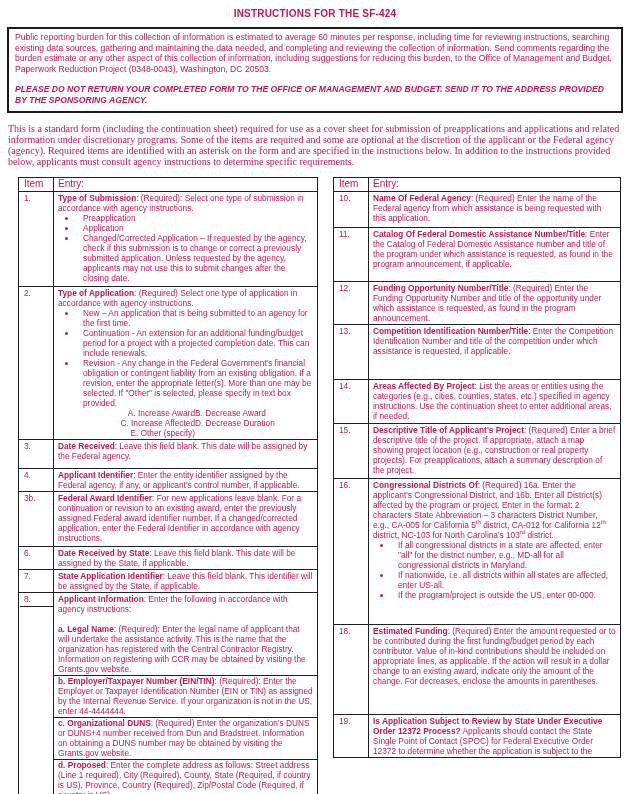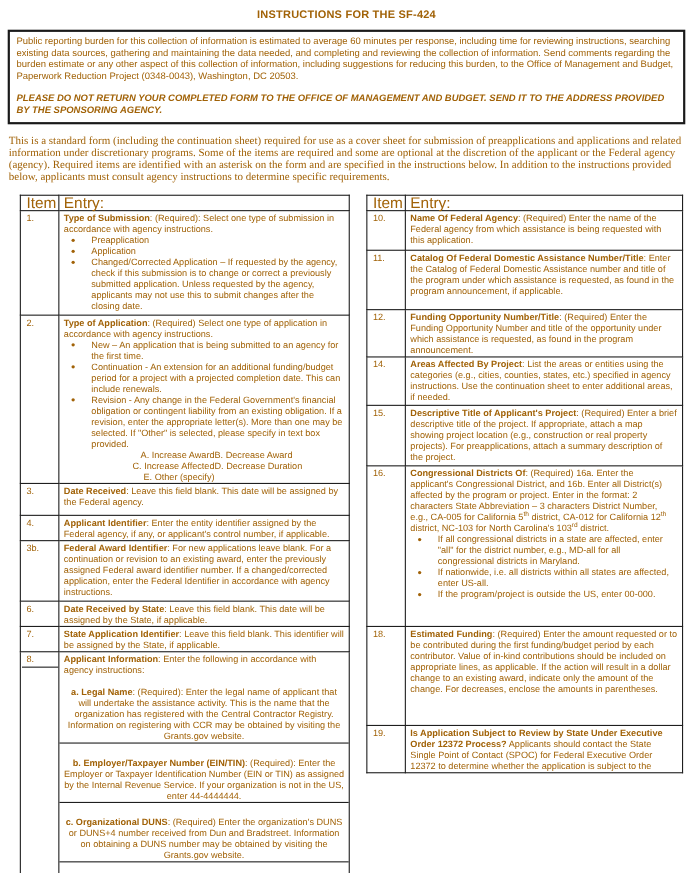--- a/index.html
+++ b/index.html
@@ -1,19 +1,19 @@
 <!DOCTYPE html>
 <html><head>
 <meta charset="utf-8">
 <style>
   html,body{margin:0;padding:0;background:#888;}
   .sheet{
     width:630px;height:794px;box-sizing:border-box;background:#fff;
     overflow:hidden;position:relative;padding:6px 7px 0 7px;
-    font-family:"Liberation Sans","DejaVu Sans",sans-serif;color:#a16207;
+    font-family:"Liberation Sans","DejaVu Sans",sans-serif;color:#be185d;
   }
   .doc-title{
     text-align:center;font-size:10px;font-weight:bold;letter-spacing:.2px;
     margin:2px 0 8px 0;
   }
   .burden-box{
     border:2px solid #1a1a1a;padding:3px 6px 5px 6px;
     font-size:8.6px;line-height:10.6px;
   }
   .burden-box .notice{font-weight:bold;margin-top:10px;font-style:italic;}
@@ -22,30 +22,30 @@
     font-size:10px;line-height:11.3px;margin:10px 1px 9px 1px;
   }
   .tables{display:flex;align-items:flex-start;margin-left:11px;gap:15px;}
   table{border-collapse:collapse;table-layout:fixed;}
   .tbl-left{width:300px;}
   .tbl-right{width:288px;}
   th,td{
     border:1px solid #1f1f1f;vertical-align:top;text-align:left;
     font-size:8.3px;line-height:10px;padding:1px 4px;font-weight:normal;
   }
-  th{font-size:14px;height:11px;}
+  th{font-size:10px;height:11px;}
   .c-item{width:25px;padding-left:5px;}
   .c-item.boxed > div{border-bottom:1px solid #1f1f1f;margin:0 -4px;padding:0 4px 2px 4px;}
   .lead b,.sub b{font-weight:bold;}
   ul.blist{margin:0;padding:0 0 0 19px;}
   ul.blist li{margin:0;padding:0 0 0 6px;}
   .opts{margin-left:49px;}
   .opt-row{display:flex;text-align:right;}
   .opt-row span:first-child{width:88px;flex:none;}
-  .sub{border-bottom:1px solid #1f1f1f;margin:12px -4px;padding:0 4px 1px 4px;text-align:center;}
+  .sub{border-bottom:1px solid #1f1f1f;margin:0 -4px;padding:0 4px 1px 4px;}
   .sub.first{margin-top:10px;}
   sup{font-size:6px;line-height:0;}
 </style>
 </head>
 <body>
 
 <div class="sheet">
   <div class="doc-title">INSTRUCTIONS FOR THE SF-424</div>
 
   <div class="burden-box">
@@ -179,20 +179,28 @@
             </td>
           </tr>
           <tr style="height:41px">
             <td class="c-item">
               <div>12.</div>
             </td>
             <td class="c-entry">
               <div class="lead"><b>Funding Opportunity Number/Title</b>: (Required) Enter the Funding Opportunity Number and title of the opportunity under which assistance is requested, as found in the program announcement.</div>
             </td>
           </tr>
+          <tr style="height:55px">
+            <td class="c-item">
+              <div>13.</div>
+            </td>
+            <td class="c-entry">
+              <div class="lead"><b>Competition Identification Number/Title</b>: Enter the Competition Identification Number and title of the competition under which assistance is requested, if applicable.</div>
+            </td>
+          </tr>
           <tr style="height:44px">
             <td class="c-item">
               <div>14.</div>
             </td>
             <td class="c-entry">
               <div class="lead"><b>Areas Affected By Project</b>:  List the areas or entities using the categories (e.g., cities, counties, states, etc.) specified in agency instructions. Use the continuation sheet to enter additional areas, if needed.</div>
             </td>
           </tr>
           <tr style="height:55px">
             <td class="c-item">

